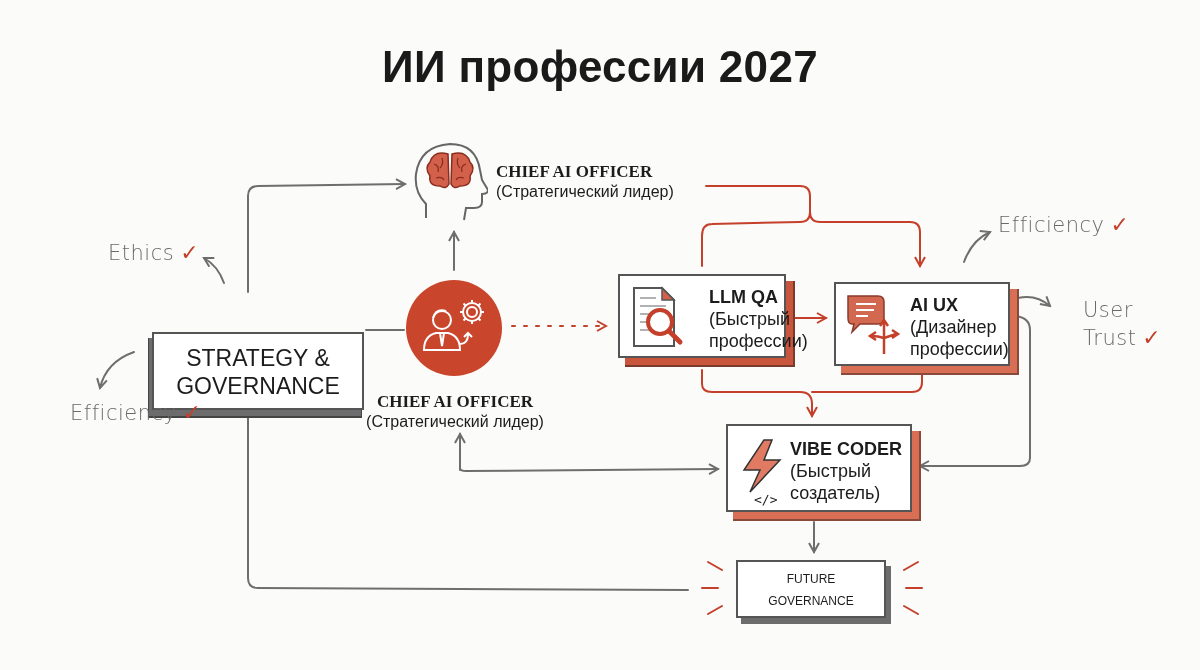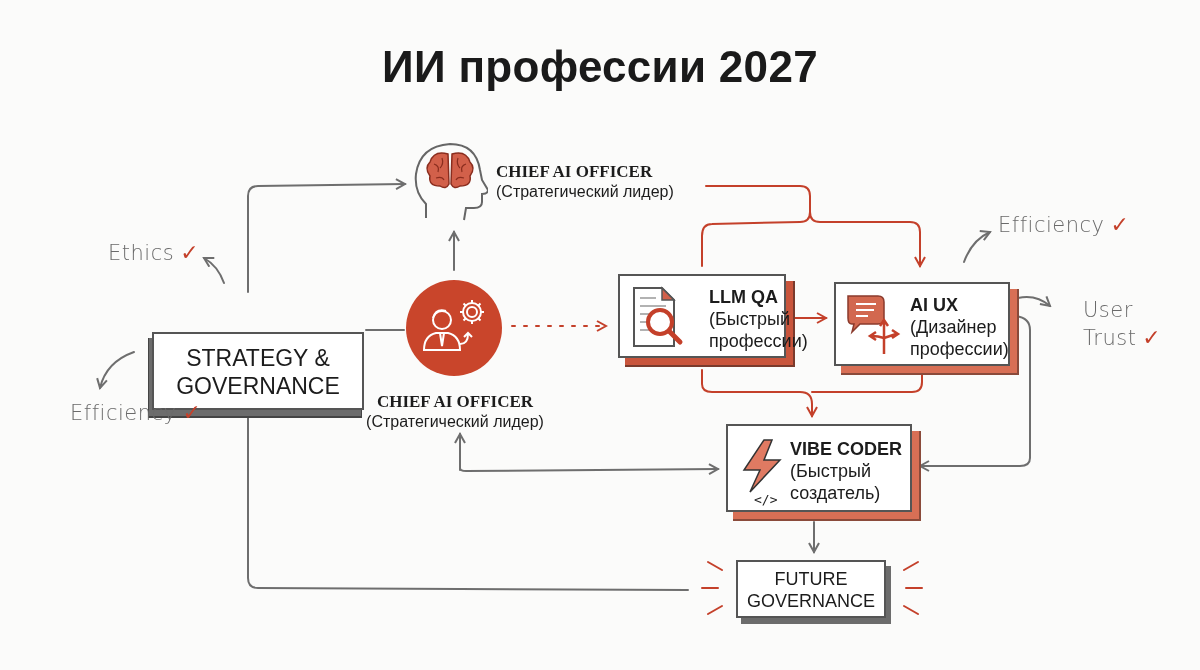--- a/index.html
+++ b/index.html
@@ -180,21 +180,21 @@
     <text x="18" y="68" font-family="DejaVu Sans Mono, monospace" font-size="13" fill="#222">&lt;/&gt;</text>
   </svg>
   <div class="lbl" style="left:62px;top:12px;">
     <b>VIBE CODER</b>
     <span>(Быстрый</span><br>
     <span>создатель)</span>
   </div>
 </div>
 
 <div class="box gray" style="left:736px;top:560px;width:150px;height:58px;box-shadow: 5px 6px 0 0 #6c6c6c;">
-  <div class="lbl center-text" style="top:6px;font-size:18px;">
+  <div class="lbl center-text" style="top:6px;font-size:12px;">
     <span>FUTURE</span><br>
     <span>GOVERNANCE</span>
   </div>
 </div>
 
 <div class="hand" style="left:108px;top:240px;">
   <span>Ethics</span><span class="check">✓</span>
 </div>
 <div class="hand" style="left:70px;top:400px;">
   <span>Efficiency</span><span class="check">✓</span>

